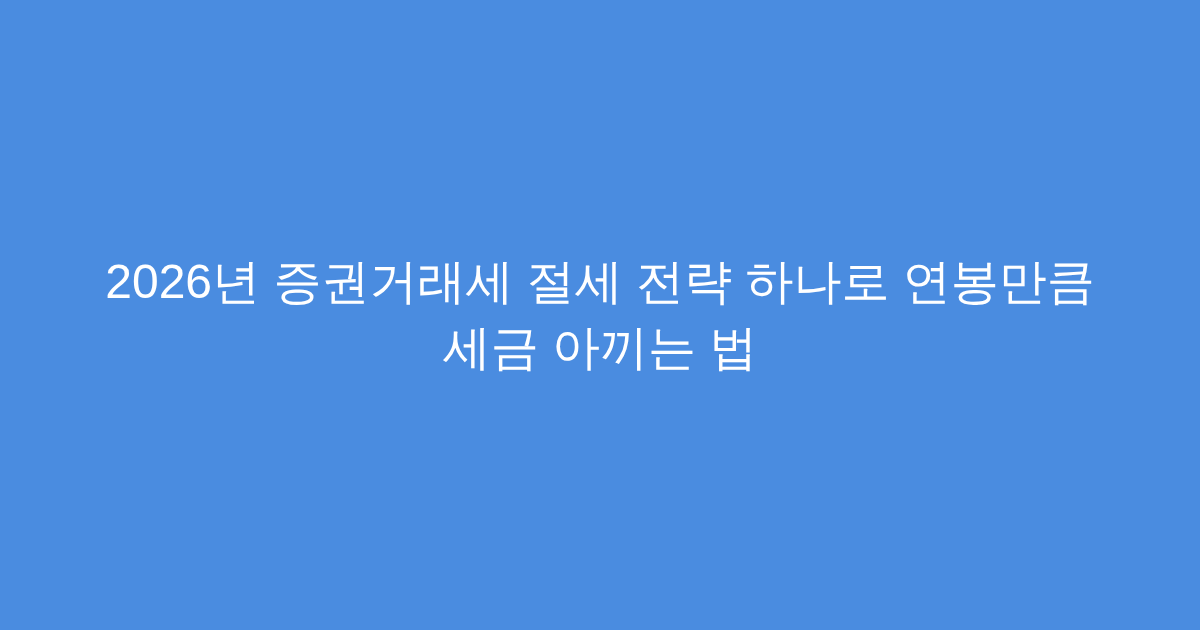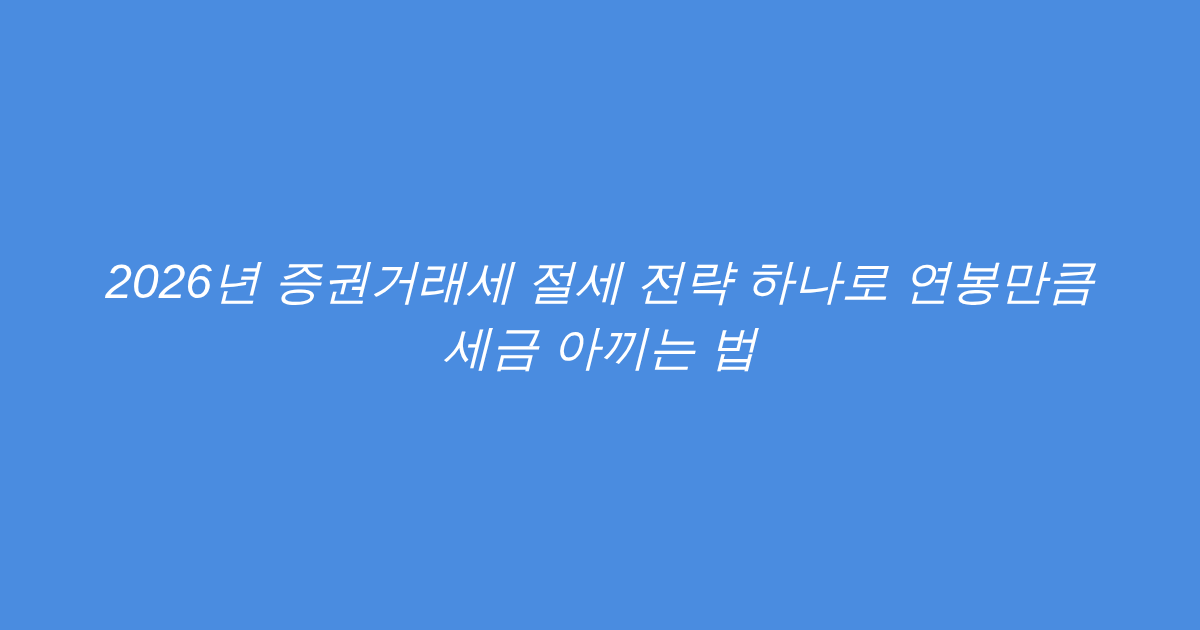--- a/index.html
+++ b/index.html
@@ -32,21 +32,20 @@
     margin: 0;
     color: #ffffff;
     font-family: "Liberation Sans", "DejaVu Sans", sans-serif;
     font-size: 48px;
     font-weight: 400;
     line-height: 66px;
     letter-spacing: 0px;
     word-break: keep-all;
     max-width: 1010px;
     text-rendering: optimizeLegibility;
-    font-style: italic;
   }
 </style>
 </head>
 <body>
 
 <div class="card">
   <h1 class="headline">2026년 증권거래세 절세 전략 하나로 연봉만큼 세금 아끼는 법</h1>
 </div>
 
 </body></html>

